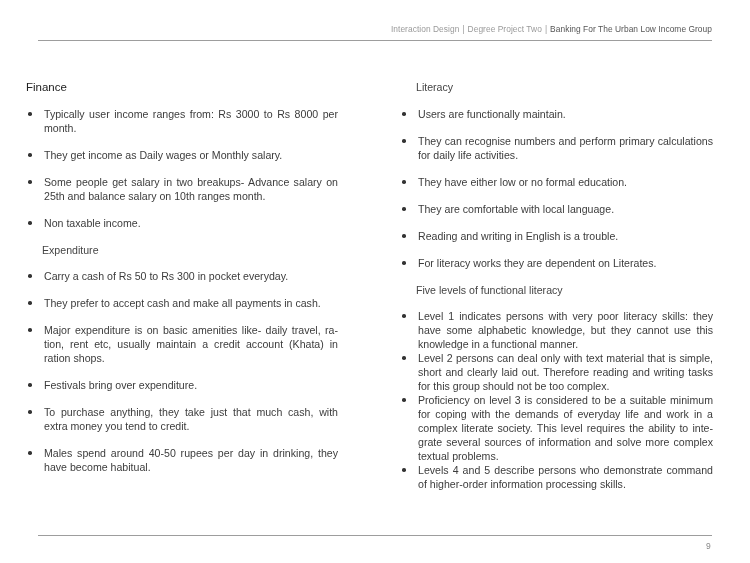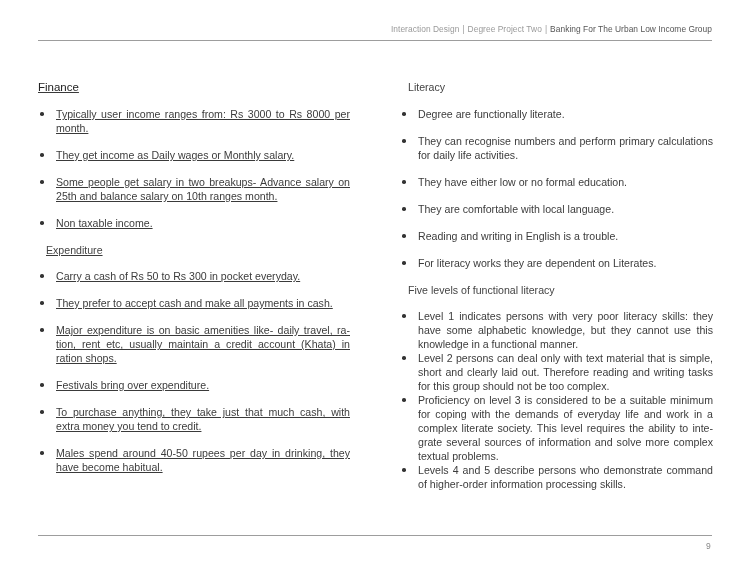--- a/index.html
+++ b/index.html
@@ -11,24 +11,24 @@
     position:absolute; right:38px; top:24px; font-size:8.4px; color:#9a9a9a;
     white-space:nowrap; letter-spacing:0.05px;
   }
   .header .sep { margin:0 3px; }
   .header .current { color:#555555; }
   .rule { position:absolute; left:38px; width:674px; height:1px; background:#9d9d9d; }
   .rule.top { top:40px; }
   .rule.bottom { top:535px; }
   .page-num { position:absolute; left:706px; top:541px; font-size:8.5px; color:#888; }
   .col { position:absolute; top:80px; width:320px; font-size:10.6px; line-height:14px; }
-  .col.left { left:38px; width:312px;text-decoration:underline; }
+  .col.left { left:26px; width:312px; }
   .col.right { left:400px; width:313px; }
   .title { font-size:11.5px; color:#222; margin:0 0 12px 0; height:15px; }
-  .subhead { color:#444; margin:0 0 12px 8px; }
+  .subhead { color:#444; margin:0 0 12px 16px; }
   ul { list-style:none; margin:0; padding:0; }
   li { position:relative; padding-left:18px; text-align:justify; color:#3c3c3c; }
   li::before {
     content:""; position:absolute; left:2px; top:5px; width:3.5px; height:3.5px;
     border-radius:50%; background:#333;
   }
   ul.spaced li { margin-bottom:13px; }
   ul.tight li { margin-bottom:0; }
 </style>
 </head>
@@ -54,21 +54,21 @@
     <li>Major expenditure is on basic amenities like- daily travel, ra-tion, rent etc, usually maintain a credit account (Khata) in ration shops.</li>
     <li>Festivals bring over expenditure.</li>
     <li>To purchase anything, they take just that much cash, with extra money you tend to credit.</li>
     <li>Males spend around 40-50 rupees per day in drinking, they have become habitual.</li>
   </ul>
 </div>
 
 <div class="col right">
   <div class="subhead" style="margin-top:0;height:15px;">Literacy</div>
   <ul class="spaced">
-    <li>Degree are functionally literate.</li>
+    <li>Users are functionally maintain.</li>
     <li>They can recognise numbers and perform primary calculations for daily life activities.</li>
     <li>They have either low or no formal education.</li>
     <li>They are comfortable with local language.</li>
     <li>Reading and writing in English is a trouble.</li>
     <li>For literacy works they are dependent on Literates.</li>
   </ul>
   <div class="subhead">Five levels of functional literacy</div>
   <ul class="tight">
     <li>Level 1 indicates persons with very poor literacy skills: they have some alphabetic knowledge, but they cannot use this knowledge in a functional manner.</li>
     <li>Level 2 persons can deal only with text material that is simple, short and clearly laid out. Therefore reading and writing tasks for this group should not be too complex.</li>

